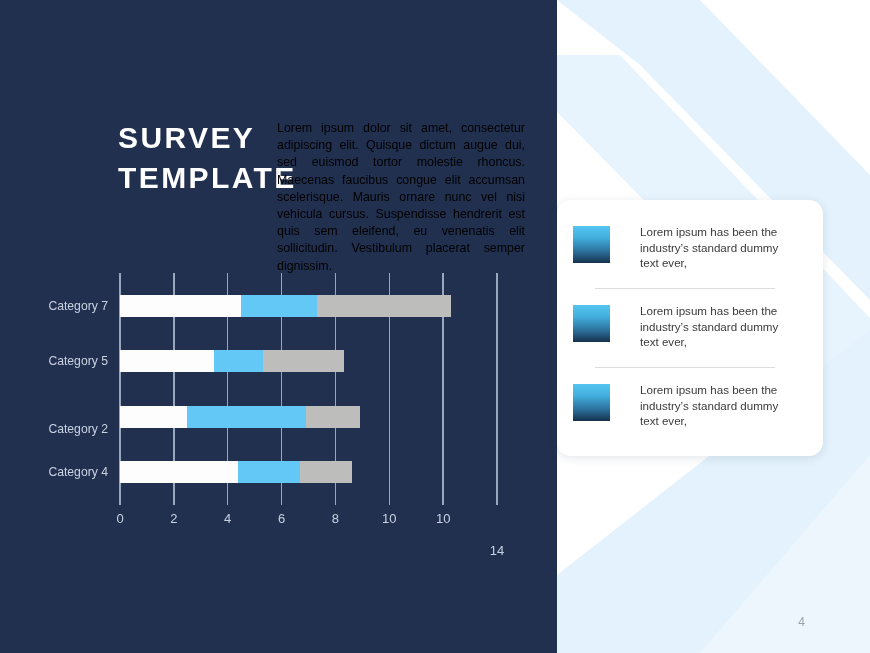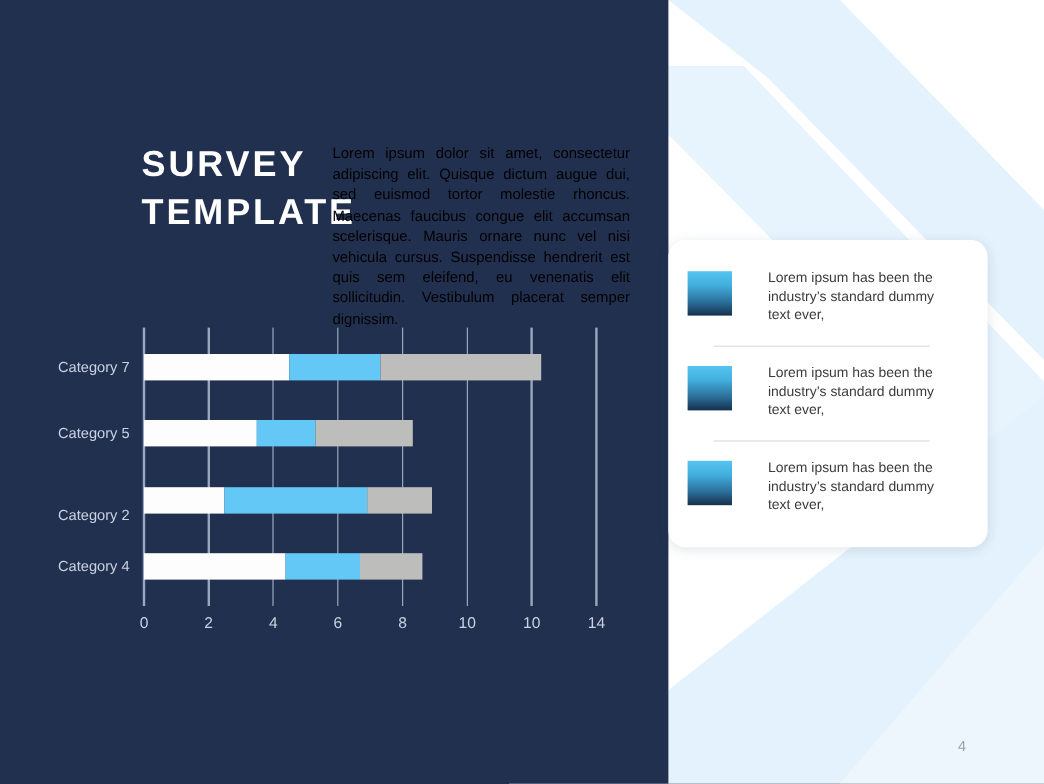--- a/index.html
+++ b/index.html
@@ -151,21 +151,21 @@
     <div class="axis-tick-label" style="left: 227.714px;">4</div>
     <div class="gridline" style="left: 280.871px; top: 273px; height: 232px;"></div>
     <div class="axis-tick-label" style="left: 281.571px;">6</div>
     <div class="gridline" style="left: 334.729px; top: 273px; height: 232px;"></div>
     <div class="axis-tick-label" style="left: 335.429px;">8</div>
     <div class="gridline" style="left: 388.586px; top: 273px; height: 232px;"></div>
     <div class="axis-tick-label" style="left: 389.286px;">10</div>
     <div class="gridline" style="left: 442.443px; top: 273px; height: 232px;"></div>
     <div class="axis-tick-label" style="left: 443.143px;">10</div>
     <div class="gridline" style="left: 496.3px; top: 273px; height: 232px;"></div>
-    <div class="axis-tick-label" style="left: 497px;">14</div>
+    <div class="axis-tick-label" style="left: 497px; margin-top: 32px;">14</div>
     <div class="cat-label" style="top: 299px; right: 449px;">Category 7</div>
     <div class="bar-row" style="left: 120px; top: 295px; width: 377px;">
       <div class="seg s0" style="left: 0px; width: 121.179px; background: rgb(253, 253, 253);"></div>
       <div class="seg s1" style="left: 121.179px; width: 75.4px; background: rgb(99, 200, 245);"></div>
       <div class="seg s2" style="left: 196.579px; width: 134.643px; background: rgb(189, 189, 187);"></div>
     </div>
     <div class="cat-label" style="top: 354px; right: 449px;">Category 5</div>
     <div class="bar-row" style="left: 120px; top: 350px; width: 377px;">
       <div class="seg s0" style="left: 0px; width: 94.25px; background: rgb(253, 253, 253);"></div>
       <div class="seg s1" style="left: 94.25px; width: 48.4714px; background: rgb(99, 200, 245);"></div>

